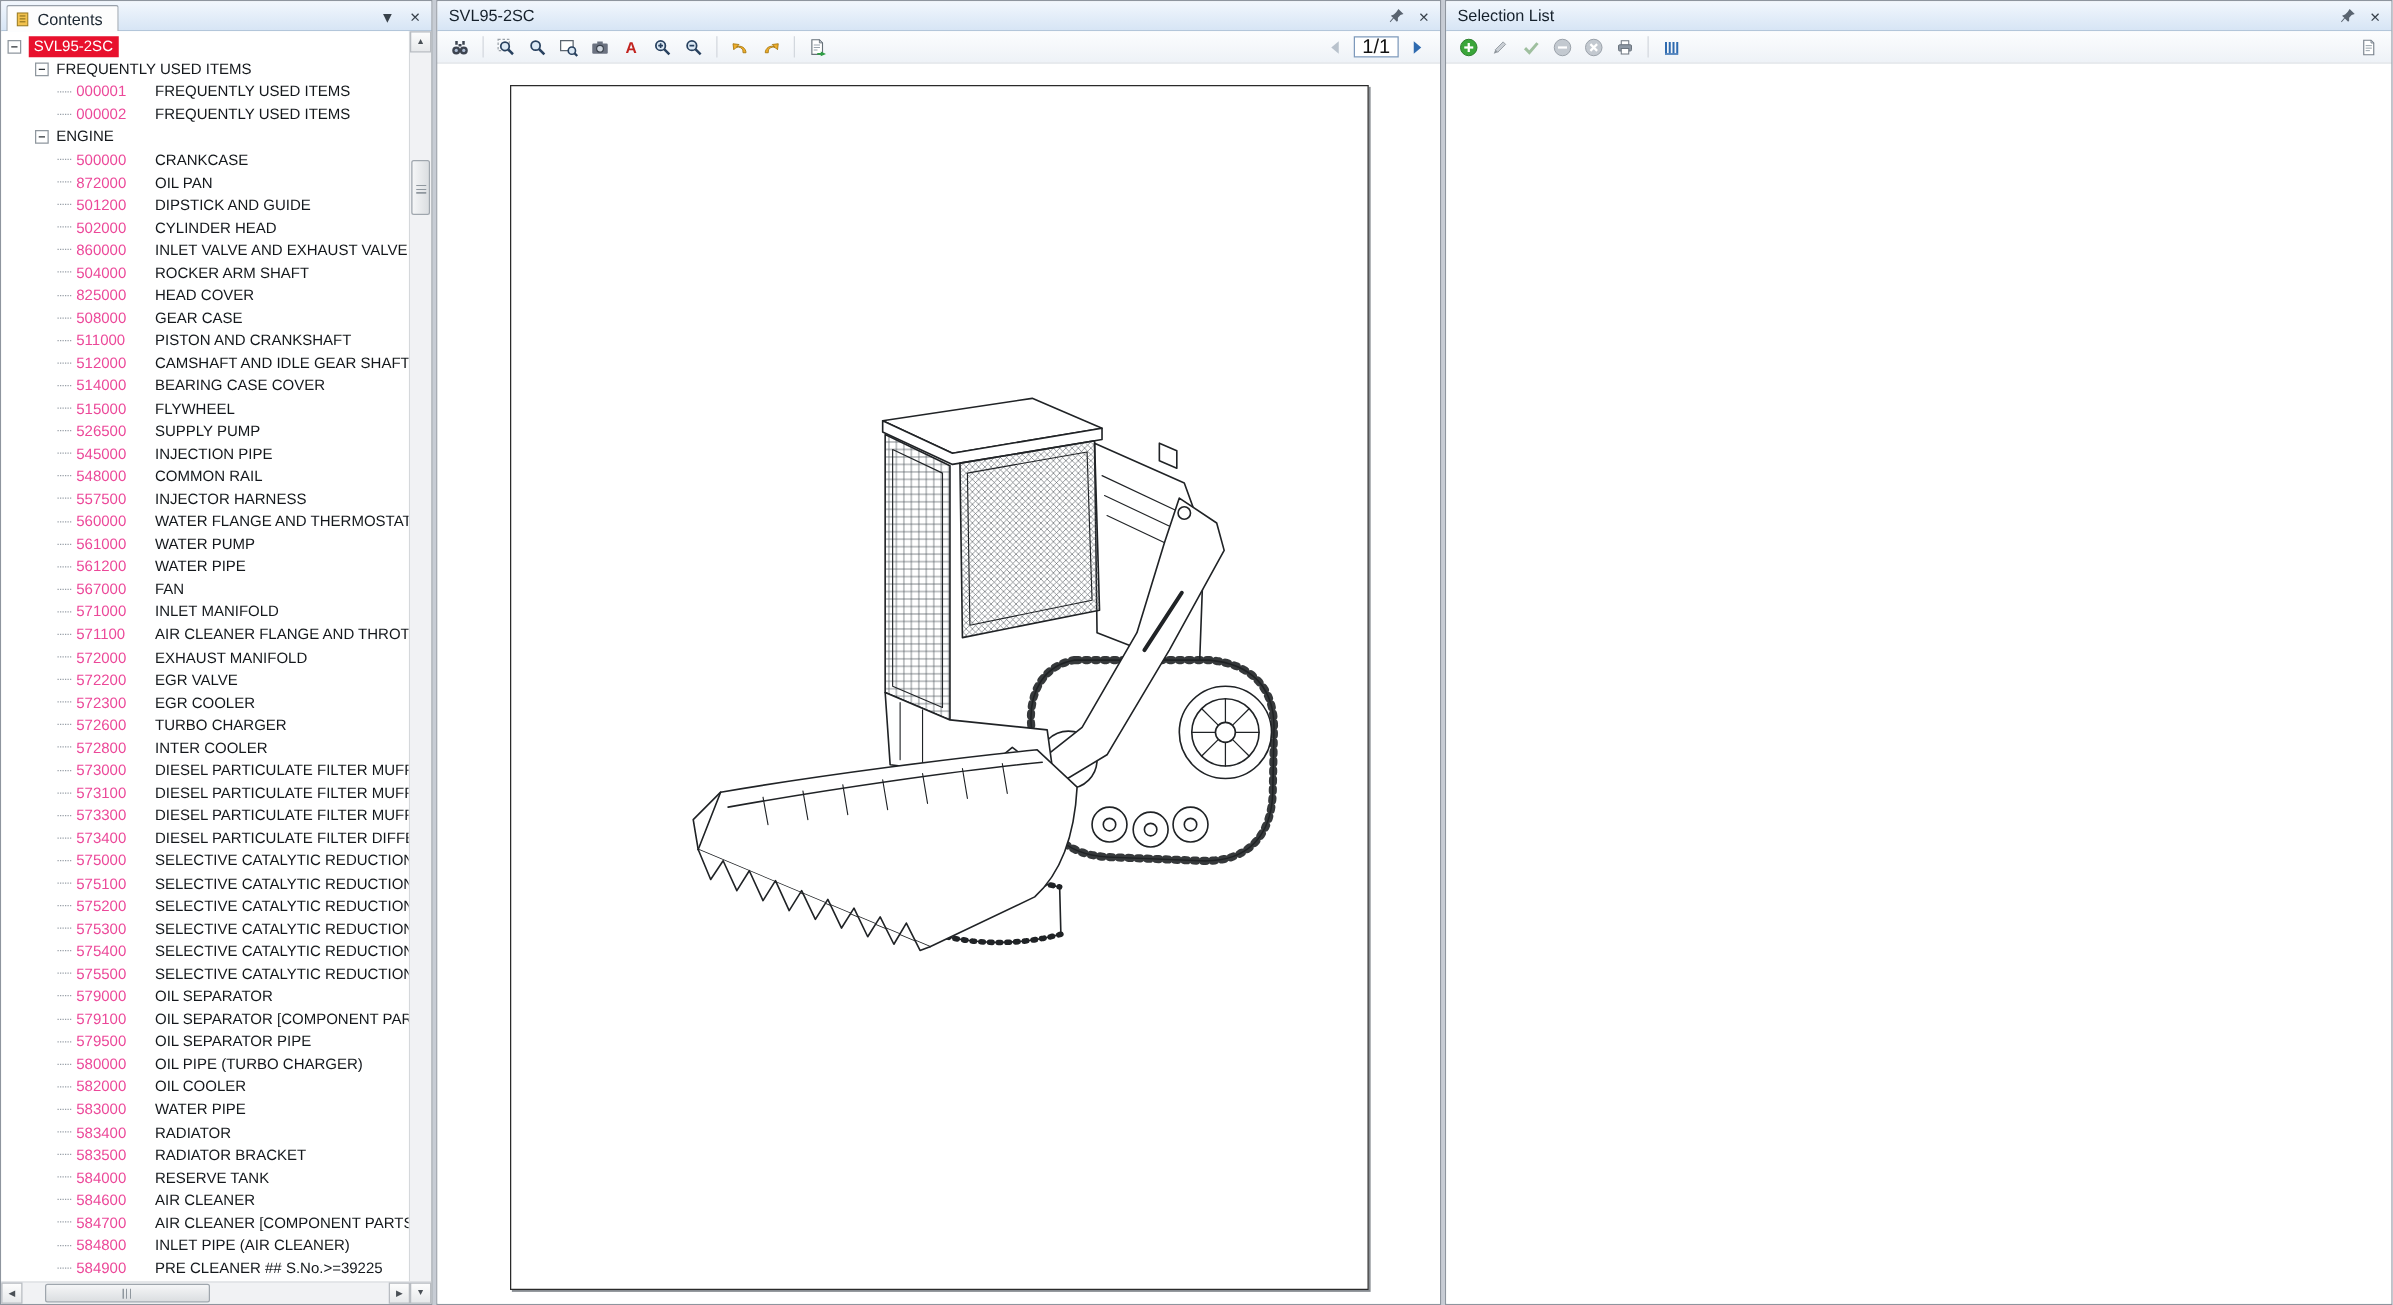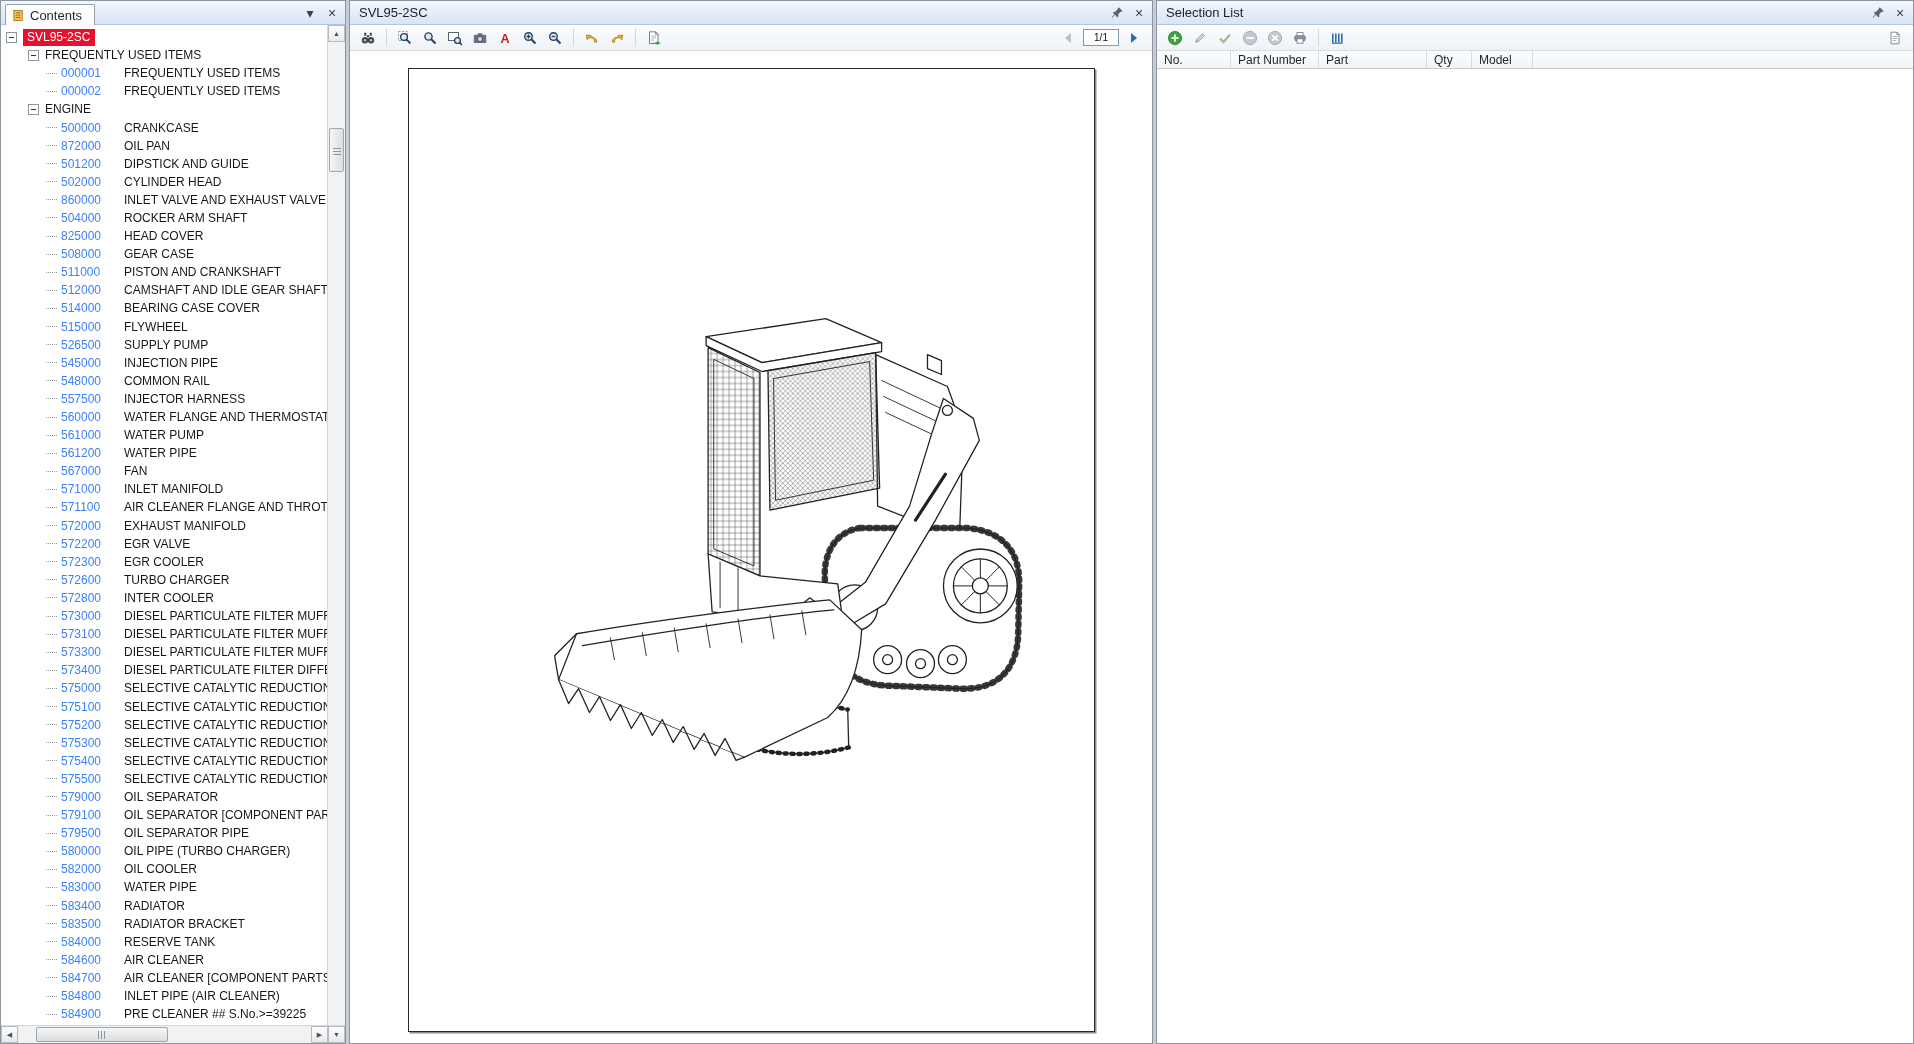--- a/index.html
+++ b/index.html
@@ -21,40 +21,40 @@
 #tree{flex:1;overflow:hidden;padding-top:3px;position:relative;background:#fff}
 .trow{height:18.1px;display:flex;align-items:center;white-space:nowrap;overflow:hidden}
 .trow.root{padding-left:5px}
 .trow.group{padding-left:27px}
 .trow.item{padding-left:45px}
 .ebox{width:11px;height:11px;border:1px solid #8f979e;background:#fff;position:relative;margin-right:6px;flex:0 0 11px}
 .ebox::after{content:"";position:absolute;left:2px;right:2px;top:4px;height:1px;background:#2d3237}
 .rlabel{background:#e8112d;color:#fff;padding:1px 5px 2px 4px}
 .glabel{color:#14181c}
 .stub{width:11px;height:0;border-top:1px dotted #99a0a8;margin-right:4px;flex:0 0 11px}
-.code{width:63px;flex:0 0 63px;color:#3b82f6}
+.code{width:63px;flex:0 0 63px;color:#ec4899}
 .ilabel{overflow:hidden;color:#14181c}
 
 .vscroll{flex:0 0 17px;border-left:1px solid #d5d8db;background:#f1f2f4;display:flex;flex-direction:column}
 .sbtn{flex:0 0 17px;width:17px;height:17px;background:linear-gradient(#fdfdfd,#e7e9eb);border:1px solid #b8bcc1;display:flex;align-items:center;justify-content:center;font-size:7px;color:#4a5056}
 .vtrack{flex:1;position:relative}
 .vthumb{position:absolute;left:1px;right:1px;top:86px;height:44px;background:linear-gradient(90deg,#f5f6f7,#dbdee1);border:1px solid #9fa6ad;border-radius:2px;display:flex;align-items:center;justify-content:center}
 .vthumb::after{content:"";width:8px;height:9px;background:repeating-linear-gradient(0deg,#8f979e 0 1px,transparent 1px 3px)}
 .bottombar{flex:0 0 17px;display:flex;border-top:1px solid #d5d8db;background:#f1f2f4}
 .hscroll{flex:1;display:flex}
 .htrack{flex:1;position:relative}
 .hthumb{position:absolute;top:1px;bottom:1px;left:18px;width:132px;background:linear-gradient(#f5f6f7,#dbdee1);border:1px solid #9fa6ad;border-radius:2px;display:flex;align-items:center;justify-content:center}
 .hthumb::after{content:"";width:9px;height:8px;background:repeating-linear-gradient(90deg,#8f979e 0 1px,transparent 1px 3px)}
 
 .toolbar{height:26px;flex:0 0 26px;background:linear-gradient(#fcfdfe,#eef2f7);border-bottom:1px solid #d7dce2;display:flex;align-items:center;padding:0 8px;gap:5px}
 .tsep{width:1px;height:17px;background:#d3d8de;margin:0 3px}
 .tbico{width:20px;height:20px;display:flex;align-items:center;justify-content:center;border-radius:2px}
 .tbico svg{width:16px;height:16px}
 .nav{margin-left:auto;display:flex;align-items:center;gap:5px}
-.pagebox{width:36px;height:17px;border:1px solid #7d99bb;background:#fff;font-size:10px;display:flex;align-items:center;justify-content:center;color:#111}
+.pagebox{width:36px;height:17px;border:1px solid #7d99bb;background:#fff;font-size:16px;display:flex;align-items:center;justify-content:center;color:#111}
 
 #canvas{flex:1;position:relative;background:#fff;overflow:hidden}
 #page{position:absolute;left:58px;top:17px;width:687px;height:964px;background:#fff;border:1px solid #2a2a2a;box-shadow:1.5px 1.5px 0 #888d92}
 #page svg{width:100%;height:100%;display:block}
 
 #sel-header{height:18px;flex:0 0 18px;background:linear-gradient(#fdfdfe,#f1f3f6);border-bottom:1px solid #c9ced5;display:flex}
 .hcell{border-right:1px solid #d6dbe1;padding:2px 0 0 7px;font-size:12px;color:#20262c;overflow:hidden;flex:0 0 auto}
 #sel-body{flex:1;background:#fff}
 </style>
 </head>
@@ -603,23 +603,16 @@
           </svg>
       </div>
       <div class="tbico" style="margin-left:auto">
         <svg viewBox="0 0 16 16">
             <path d="M4 2.2 h5.8 l2.2 2.2 v9.4 h-8 z" fill="#fff" stroke="#77808a" stroke-width="0.9"></path>
             <path d="M9.8 2.2 l2.2 2.2 h-2.2 z" fill="#dde3ea" stroke="#77808a" stroke-width="0.7"></path>
             <path d="M5.5 6.5h5M5.5 8.5h5M5.5 10.5h3.4" stroke="#9aa4ad" stroke-width="0.8"></path>
           </svg>
       </div>
     </div>
-    <div id="sel-header">
-        <span class="hcell" style="width:74px">No.</span>
-        <span class="hcell" style="width:88px">Part Number</span>
-        <span class="hcell" style="width:108px">Part</span>
-        <span class="hcell" style="width:45px">Qty</span>
-        <span class="hcell" style="width:61px">Model</span>
-      </div>
     <div id="sel-body"></div>
   </section>
 
 </div>
 
 </body></html>

